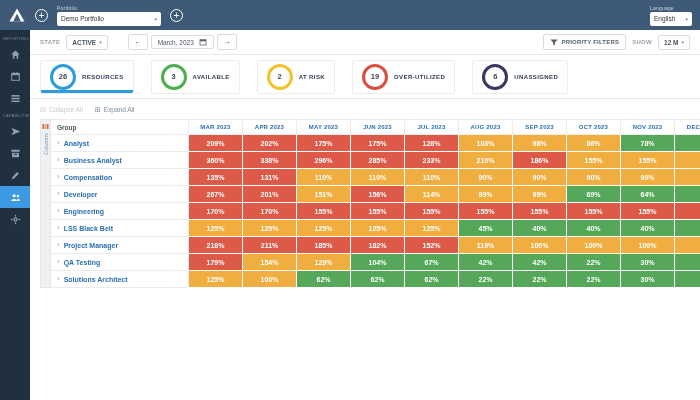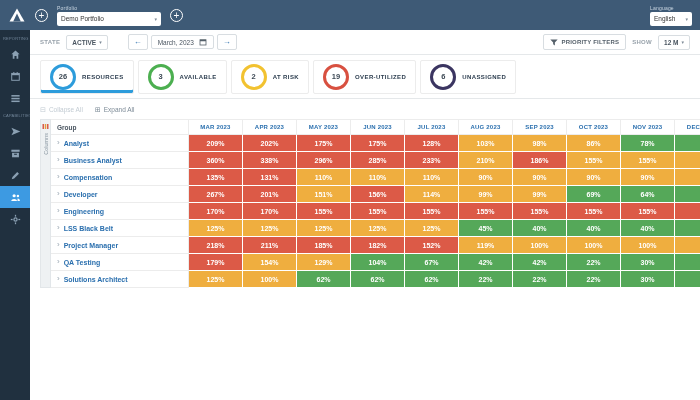--- a/index.html
+++ b/index.html
@@ -42,21 +42,21 @@
   .date-nav{display:flex;align-items:center;gap:3px;margin-left:14px;}
   .nav-btn{width:20px;height:16px;border:1px solid #D8DDE1;background:#fff;color:#2A6FAE;
     font-size:8px;border-radius:2px;padding:0;cursor:pointer;font-family:inherit;line-height:1;}
   .date-box{border:1px solid #D8DDE1;border-radius:2px;height:14px;display:flex;align-items:center;
     gap:5px;padding:0 6px;font-size:6.5px;color:#4A5560;cursor:pointer;box-sizing:border-box;}
   .pf-btn{display:flex;align-items:center;gap:4px;border:1px solid #D8DDE1;background:#fff;height:16px;
     padding:0 6px;font-size:6px;font-weight:bold;color:#55606A;border-radius:2px;letter-spacing:.2px;
     cursor:pointer;font-family:inherit;}
   .mini-icon{display:block;}
   
-  .stats{height:44px;display:flex;align-items:center;padding:0 10px;gap:4px;
+  .stats{height:44px;display:flex;align-items:center;padding:0 10px;gap:17px;
     border-bottom:1px solid #E5E8EA;box-sizing:border-box;}
   .stat-card{display:flex;align-items:center;gap:6px;height:34px;padding:0 9px;border:1px solid #ECECEC;
     background:#fff;border-radius:2px;cursor:pointer;box-sizing:border-box;}
   .stat-ring{width:20px;height:20px;border:3px solid #999;border-radius:50%;display:flex;align-items:center;
     justify-content:center;font-size:7.5px;font-weight:bold;color:#3C4854;box-sizing:content-box;}
   .stat-label{font-size:6px;font-weight:bold;color:#2B3C4E;letter-spacing:.4px;}
   
   .tree-controls{height:15px;display:flex;align-items:center;gap:12px;padding:0 10px;margin-top:3px;}
   .tc-btn{display:flex;align-items:center;gap:3px;border:none;background:none;font-size:6.5px;
     color:#7D8B97;padding:0;cursor:pointer;font-family:inherit;}

